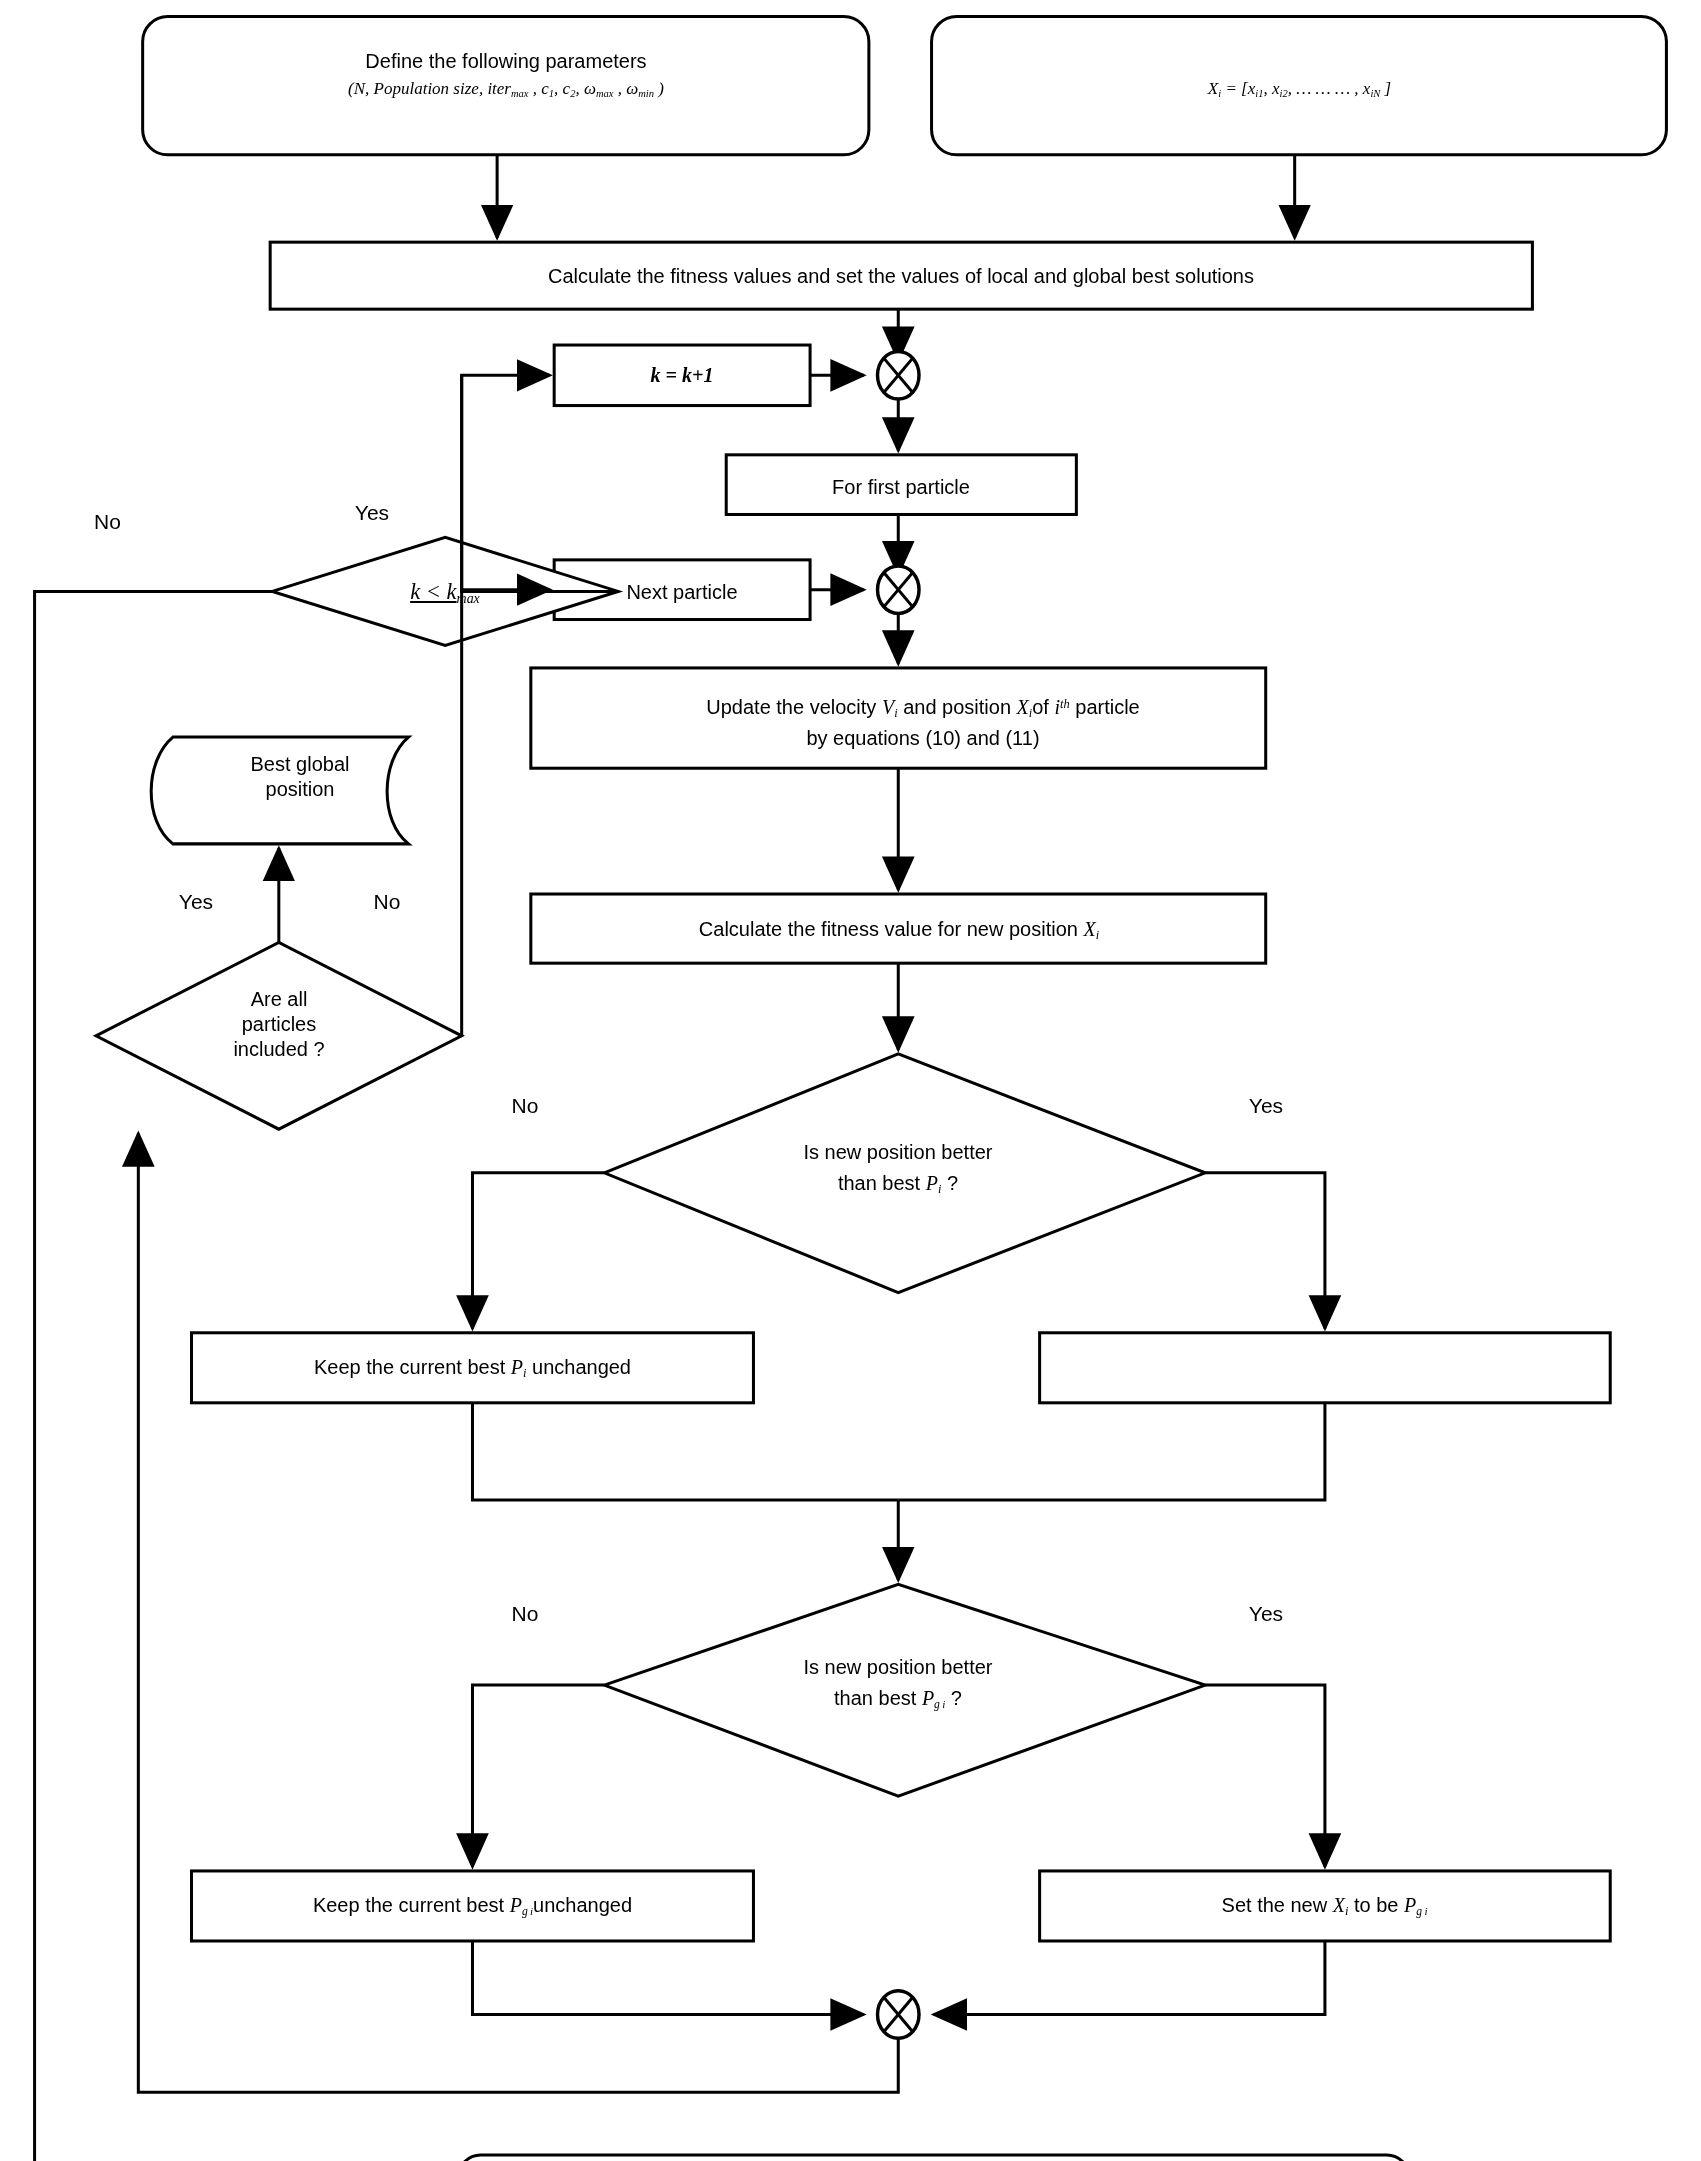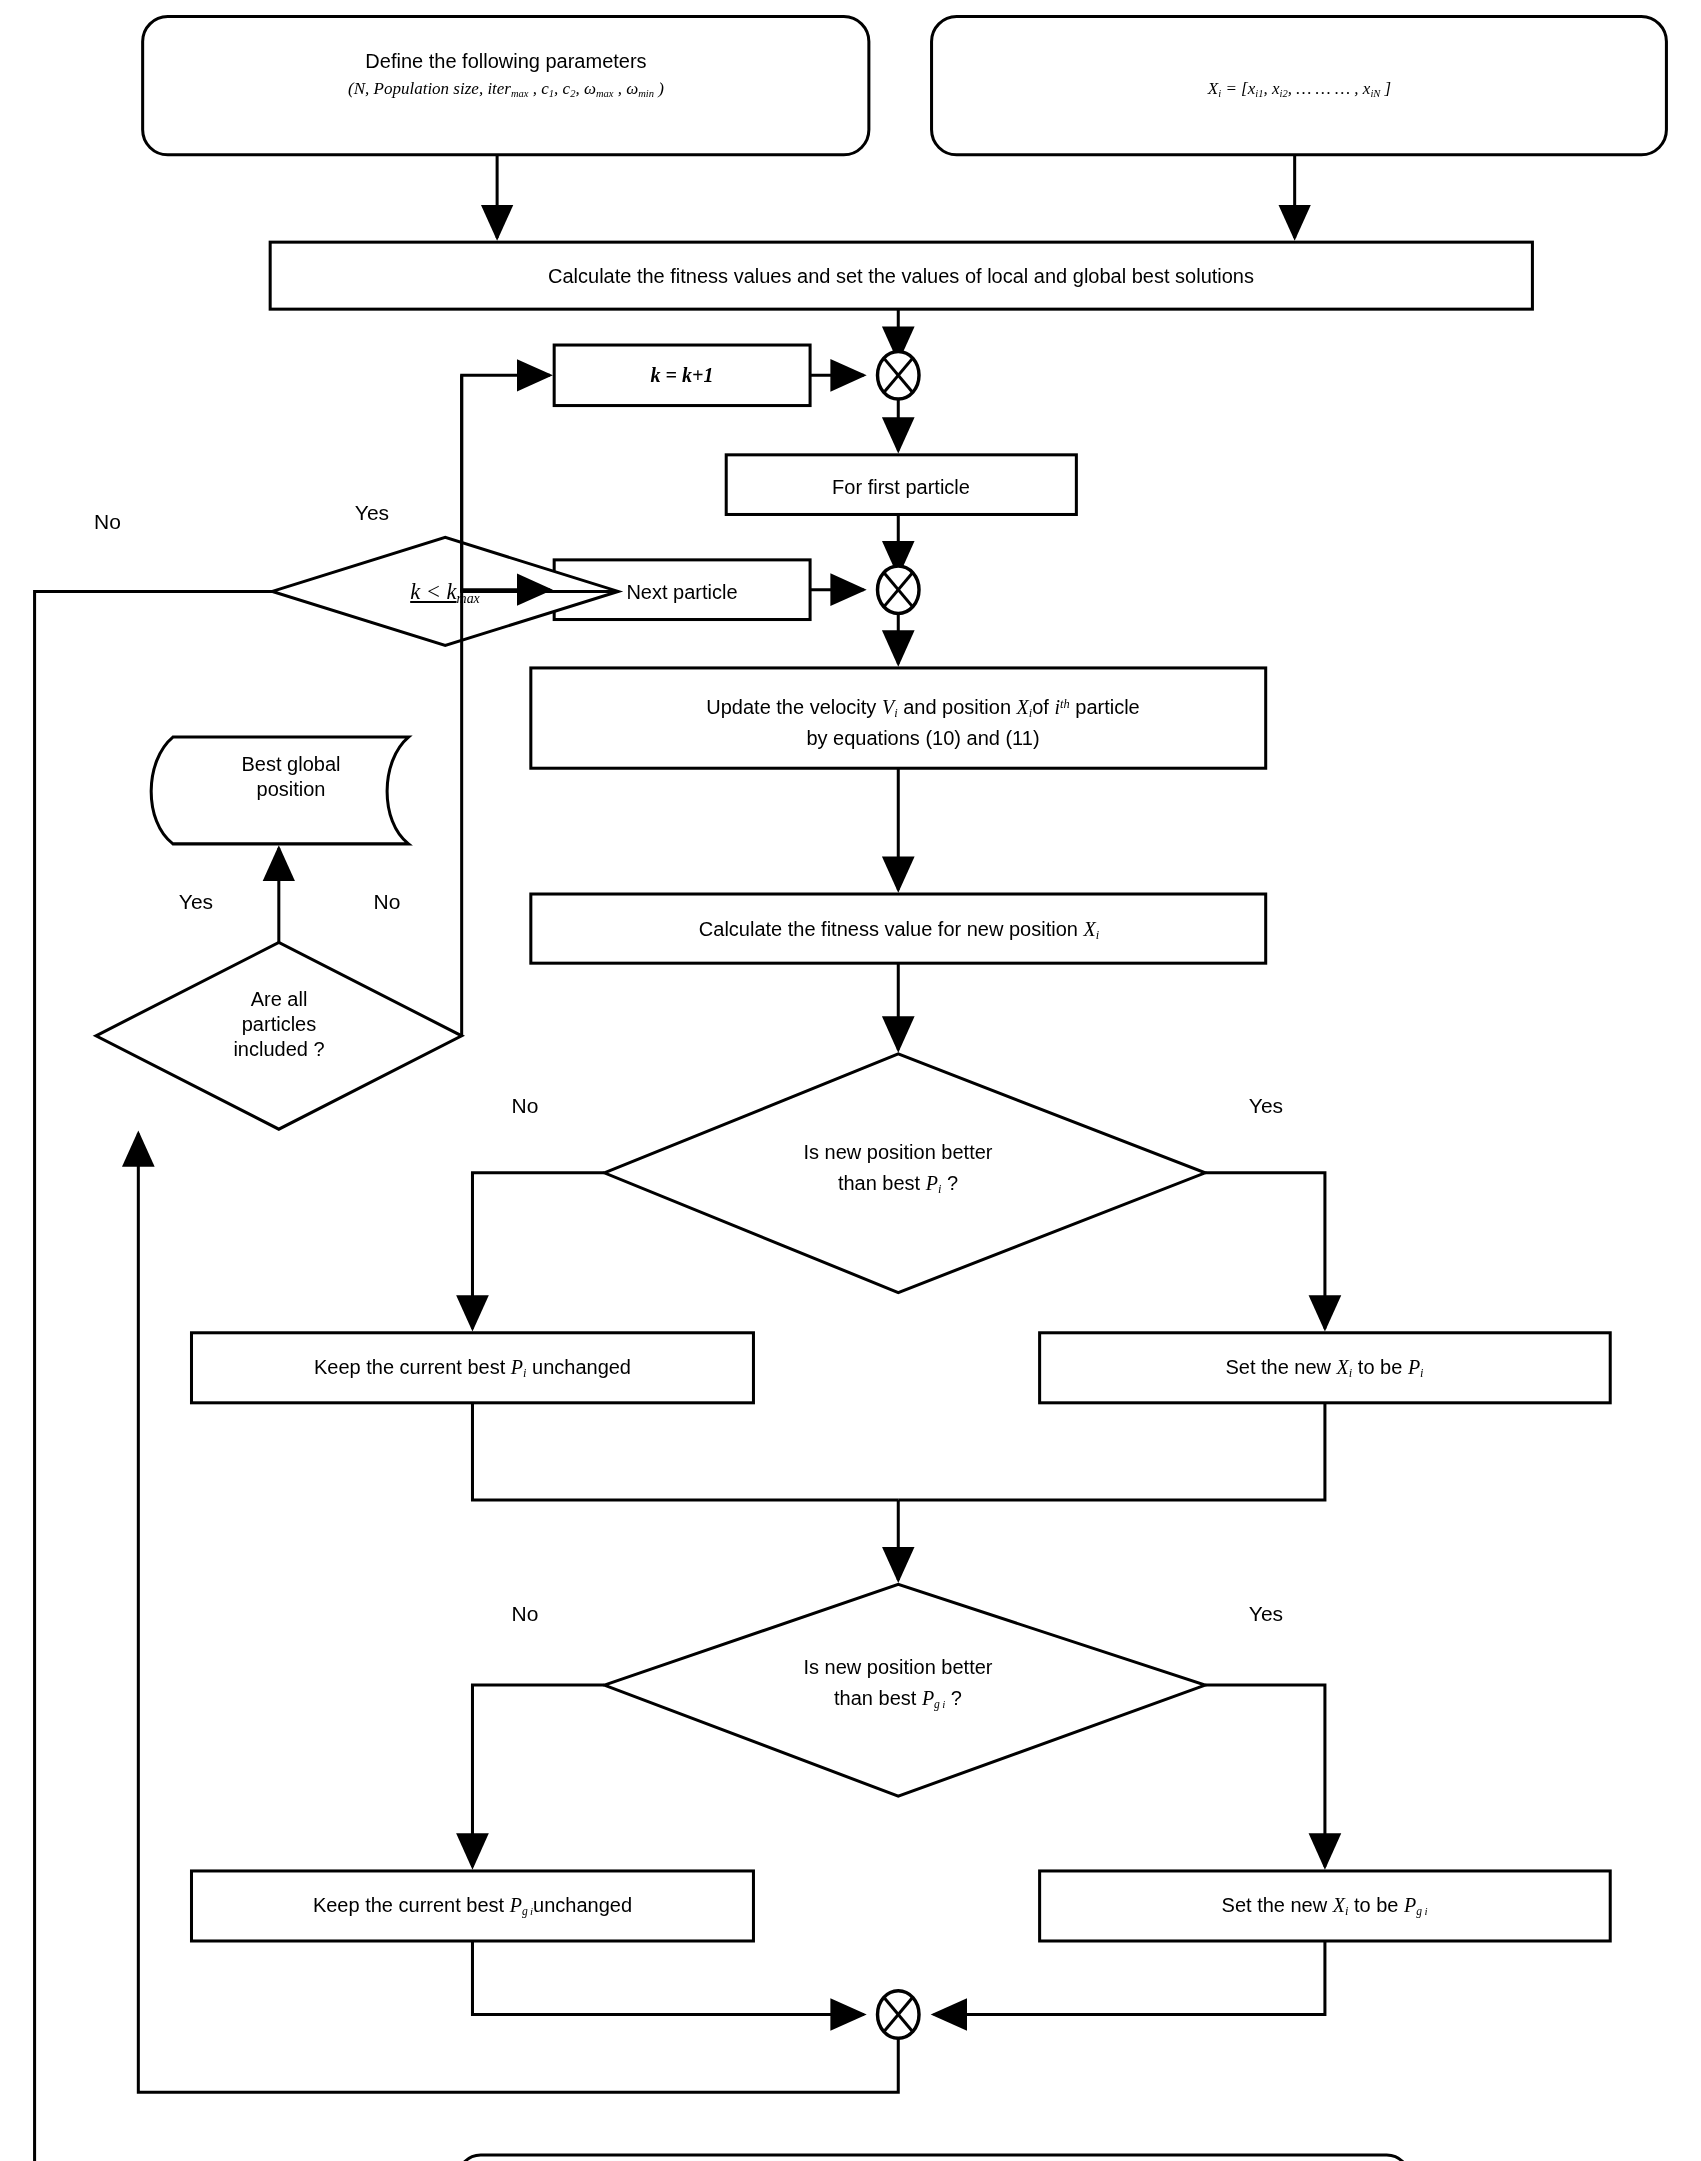--- a/index.html
+++ b/index.html
@@ -229,21 +229,21 @@
   <div class="lbl" style="left:554px; top:362px; width:256px; font-size:20px; font-style:italic; font-weight:bold; font-family:'Liberation Serif', serif;">k = k+1</div>
 
   <div class="lbl txt-box" style="left:726px; top:474px; width:350px;">For first particle</div>
 
   <div class="lbl txt-box" style="left:554px; top:579px; width:256px;">Next particle</div>
 
   <div class="lbl" style="left:272px; top:577px; width:346px; font-size:22.5px; font-family:'Liberation Serif', serif;text-decoration:underline;">
     <span class="mi">k &lt; k</span><sub>max</sub>
   </div>
 
-  <div class="lbl txt-box wrapme" style="left:173px; top:752px; width:236px; line-height:1.25;">
+  <div class="lbl txt-box wrapme" style="left:182px; top:752px; width:236px; line-height:1.25;">
     <span>Best global</span><br>
     <span>position</span>
   </div>
 
   <div class="lbl txt-box wrapme" style="left:106px; top:987px; width:346px; line-height:1.25;">
     <span>Are all</span><br>
     <span>particles</span><br>
     <span>included ?</span>
   </div>
 
@@ -258,23 +258,20 @@
 
   <div class="lbl txt-box wrapme" style="left:699px; top:1137px; width:398px; line-height:1.55;">
     <span>Is new position better</span><br>
     <span>than best <span class="mi">P</span><sub>i</sub> ?</span>
   </div>
 
   <div class="lbl txt-box" style="left:200px; top:1354px; width:545px;">
     <span>Keep the current best <span class="mi">P</span><sub>i</sub> unchanged</span>
   </div>
 
-  <div class="lbl txt-box" style="left:1048px; top:1354px; width:553px;">
-    <span>Set the new <span class="mi">X</span><sub>i</sub> to be <span class="mi">P</span><sub>i</sub></span>
-  </div>
 
   <div class="lbl txt-box wrapme" style="left:699px; top:1652px; width:398px; line-height:1.55;">
     <span>Is new position better</span><br>
     <span>than best <span class="mi">P</span><sub style="font-size:0.58em;">g <span style="font-size:0.95em;">i</span></sub> ?</span>
   </div>
 
   <div class="lbl txt-box" style="left:200px; top:1892px; width:545px;">
     <span>Keep the current best <span class="mi">P</span><sub style="font-size:0.58em;">g <span style="font-size:0.95em;">i</span></sub>unchanged</span>
   </div>
 

